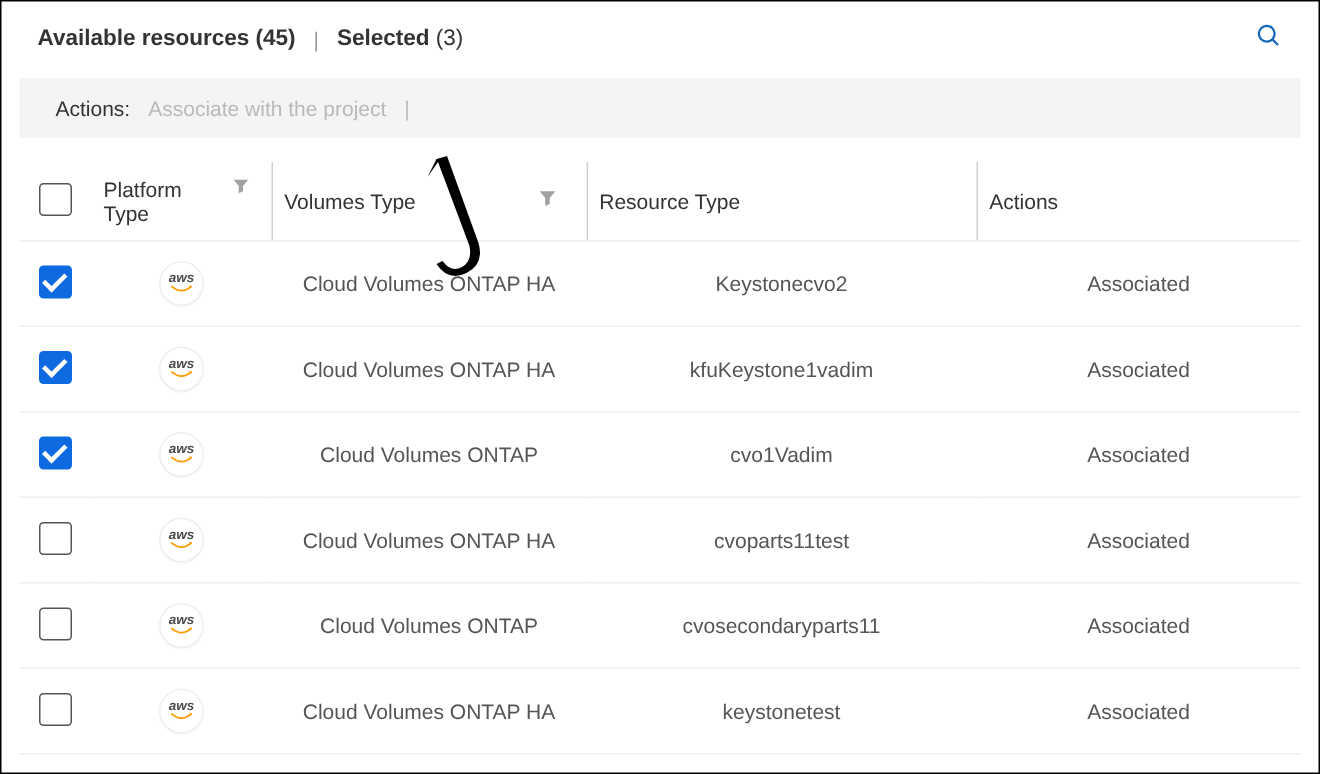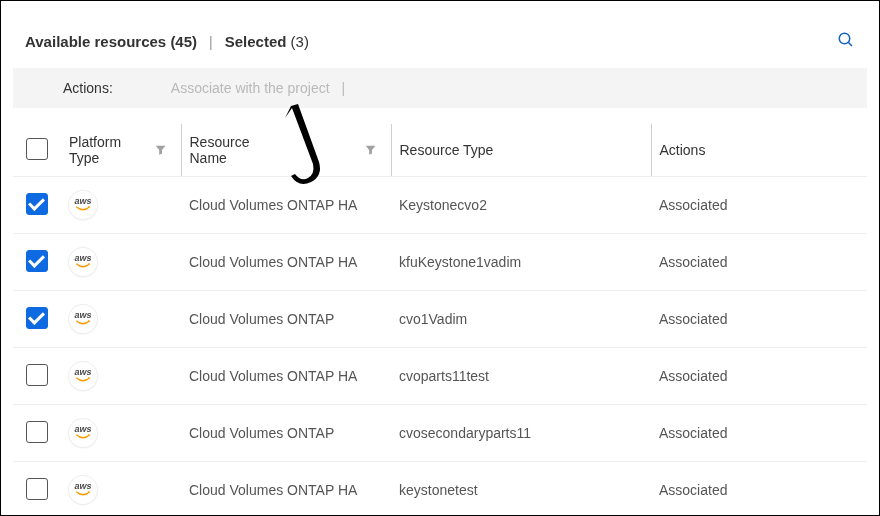--- a/index.html
+++ b/index.html
@@ -1,44 +1,44 @@
 <!DOCTYPE html>
 <html><head>
 <meta charset="utf-8">
 <style>
   * { box-sizing: border-box; }
   html, body { margin: 0; padding: 0; font-family: -apple-system, BlinkMacSystemFont, "Segoe UI", Arial, sans-serif; font-size: 14px; color: #333; }
   .page { width: 880px; height: 516px; border: 1px solid #000; position: relative; overflow: hidden; background: #fff; }
 
-  .top-tabs { display: flex; align-items: center; padding: 30px 24px 10px 24px; }
+  .top-tabs { display: flex; align-items: center; padding: 14px 24px 10px 24px; }
   .tab { font-size: 15px; cursor: pointer; color: #333; }
   .tab.inactive { font-weight: 400; color: #333; text-align: right; }
   .tab-sep { margin: 0 12px; color: #999; }
   .search-btn { margin-left: auto; color: #1565c0; cursor: pointer; }
   .search-btn svg { width: 18px; height: 18px; }
 
   .actions-bar { background: #f4f4f4; margin: 6px 12px 16px 12px; padding: 12px 24px; display: flex; align-items:center; gap: 12px; }
-  .actions-label { font-size: 14px; margin-left: 26px; }
+  .actions-label { font-size: 14px; }
   .action-link { font-size: 14px; cursor: pointer; }
-  .action-disabled { color: #b9b9b9; cursor: default; margin-left: 46px; }
+  .action-disabled { color: #b9b9b9; cursor: default; }
   .action-active { color: #1565c0; }
   .actions-sep { color: #bbb; }
 
   .table-wrap { padding: 0 12px; }
   table { width: 100%; border-collapse: collapse; }
   thead th { text-align: left; font-size: 14px; padding: 10px 8px; border-bottom: 1px solid #eee; color: #333; font-weight: 400;}
-  tbody td { padding: 14px 8px; border-bottom: 1px solid #eee; color: #555; font-size: 14px; vertical-align: middle; }
+  tbody td { padding: 14px 8px; border-bottom: 1px solid #eee; color: #555; font-size: 14px; vertical-align: middle; text-align: center; }
 
   .col-check { width: 48px; }
   .col-platform { width: 120px; }
   .col-type { width: 210px; }
   .col-name { width: 260px; }
   .col-status { }
   .th-border { border-right: 1px solid #d0d0d0; padding-right:14px !important;}
-  .th-flex { display:inline-flex; align-items:center; gap:6px; }
+  .th-flex { display:inline-flex; align-items:flex-start; gap:6px; }
 
   .checkbox-cell { text-align:center; }
   .chk { display:inline-block; width: 22px; height: 22px; border:1px solid #555; border-radius:3px; background:#fff; cursor:pointer; position:relative; }
   .chk.checked { background:#0d6ae0; border-color:#0d6ae0; }
   .chk.checked::after { content:""; position:absolute; left:5px; top:1px; width:6px; height:12px; border:solid #fff; border-width:0 3px 3px 0; transform:rotate(45deg); }
 
   .platform-badge { display:inline-flex; align-items:center; justify-content:center; width:28px; height:28px; border-radius:50%; background:#fff; box-shadow:0 0 0 1px #eee, 0 1px 2px rgba(0,0,0,0.1); }
   .aws-text { font-size:9px; font-weight:600; font-style:italic; color:#4a4a4a; line-height:1; position:relative; top:-2px;}
   .aws-smile { display:block; width:16px; height:6px; margin-top:-2px;}
 
@@ -93,21 +93,21 @@
           <th class="th-border">
             <span class="th-flex">
               <span>Platform Type</span>
               <svg class="filter-icon" viewBox="0 0 16 16" fill="#555">
                   <path d="M1 2h14l-5 6v5l-4 2v-7z"></path>
                 </svg>
             </span>
           </th>
           <th class="th-border">
             <span class="th-flex">
-              <span>Resource Name</span>
+              <span>Volumes Type</span>
               <svg class="filter-icon" viewBox="0 0 16 16" fill="#555" style="margin-left:76px;">
                   <path d="M1 2h14l-5 6v5l-4 2v-7z"></path>
                 </svg>
             </span>
           </th>
           <th class="th-border">
             <span>Resource Type</span>
           </th>
           <th>
             <span>Actions</span>

